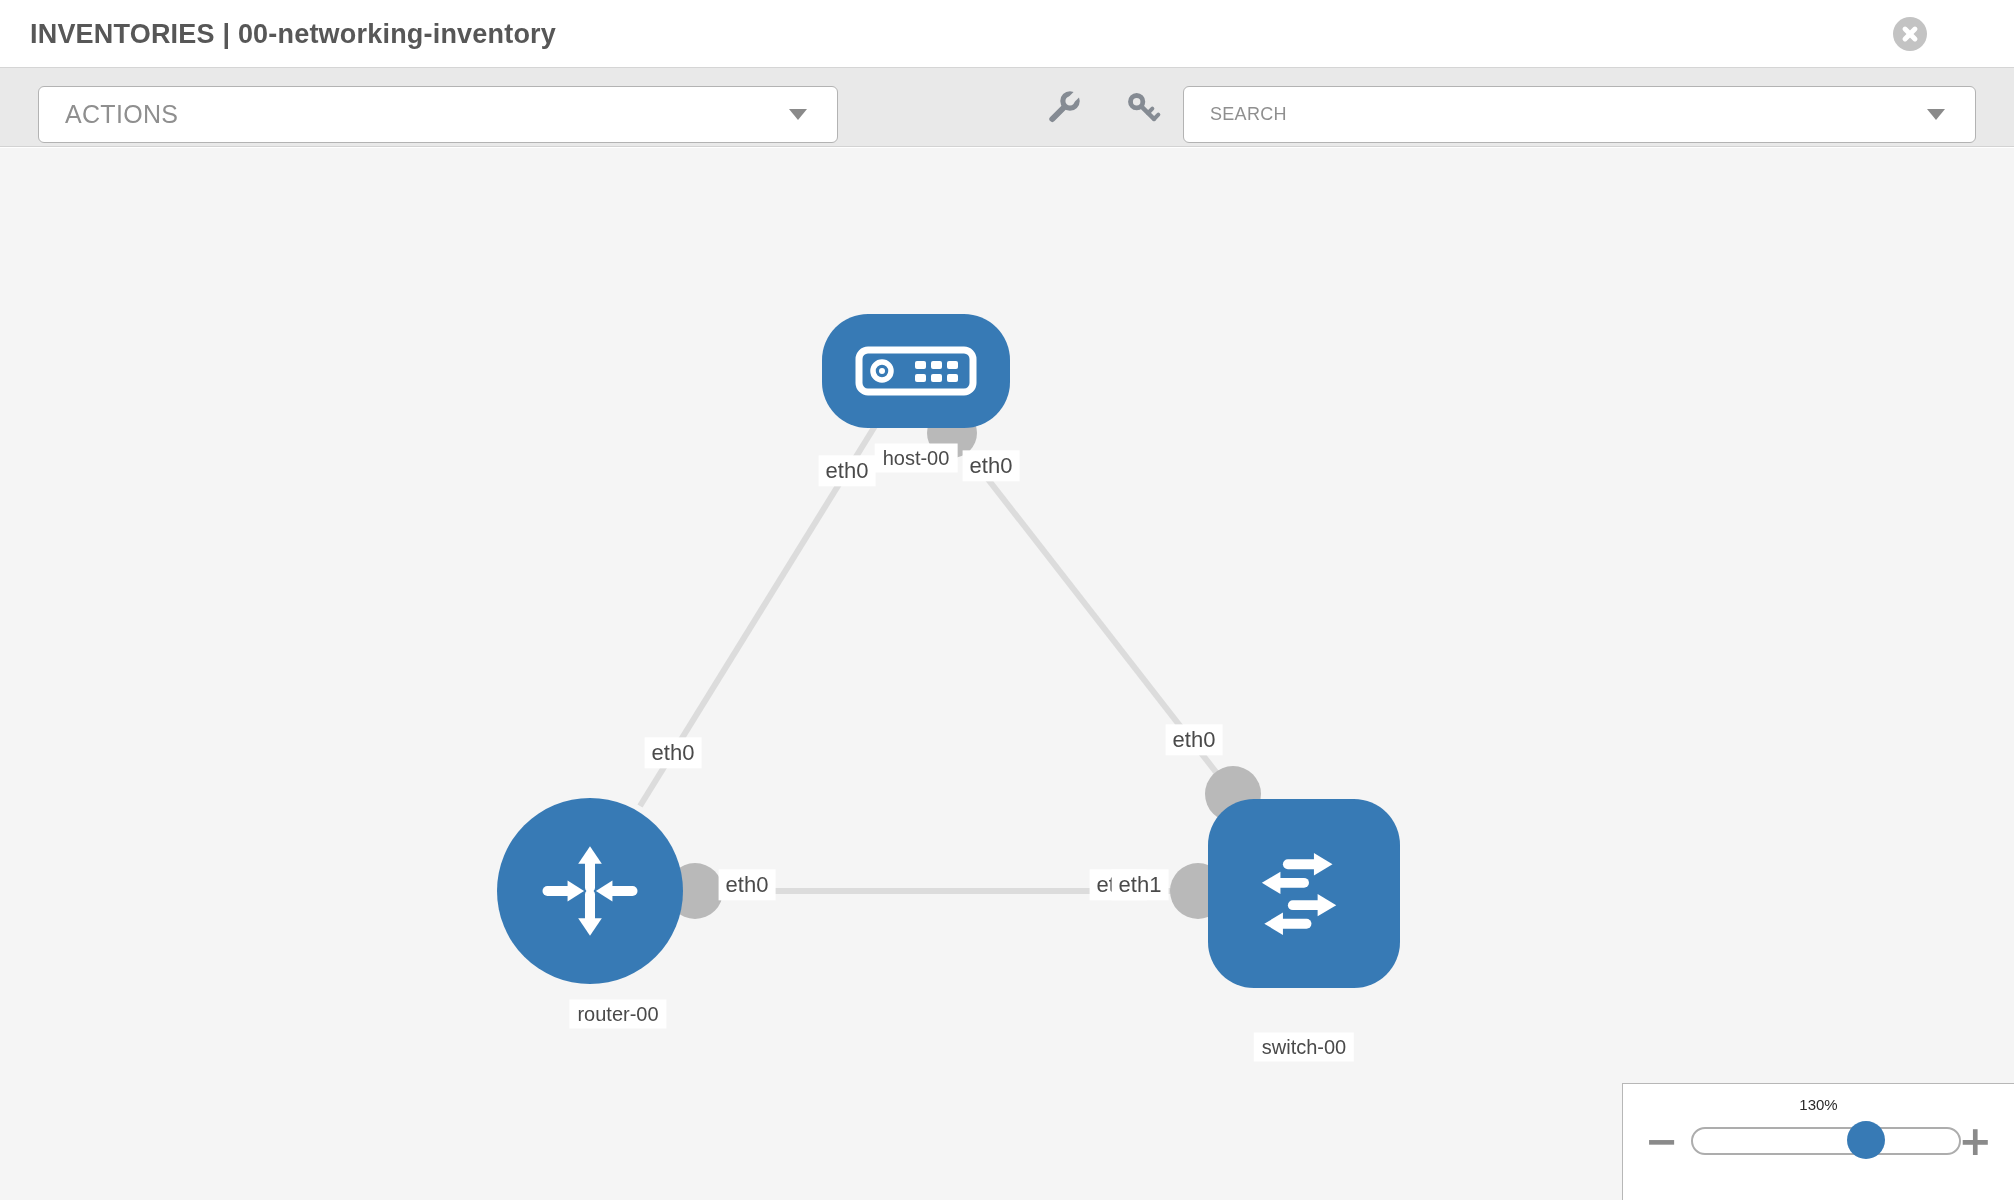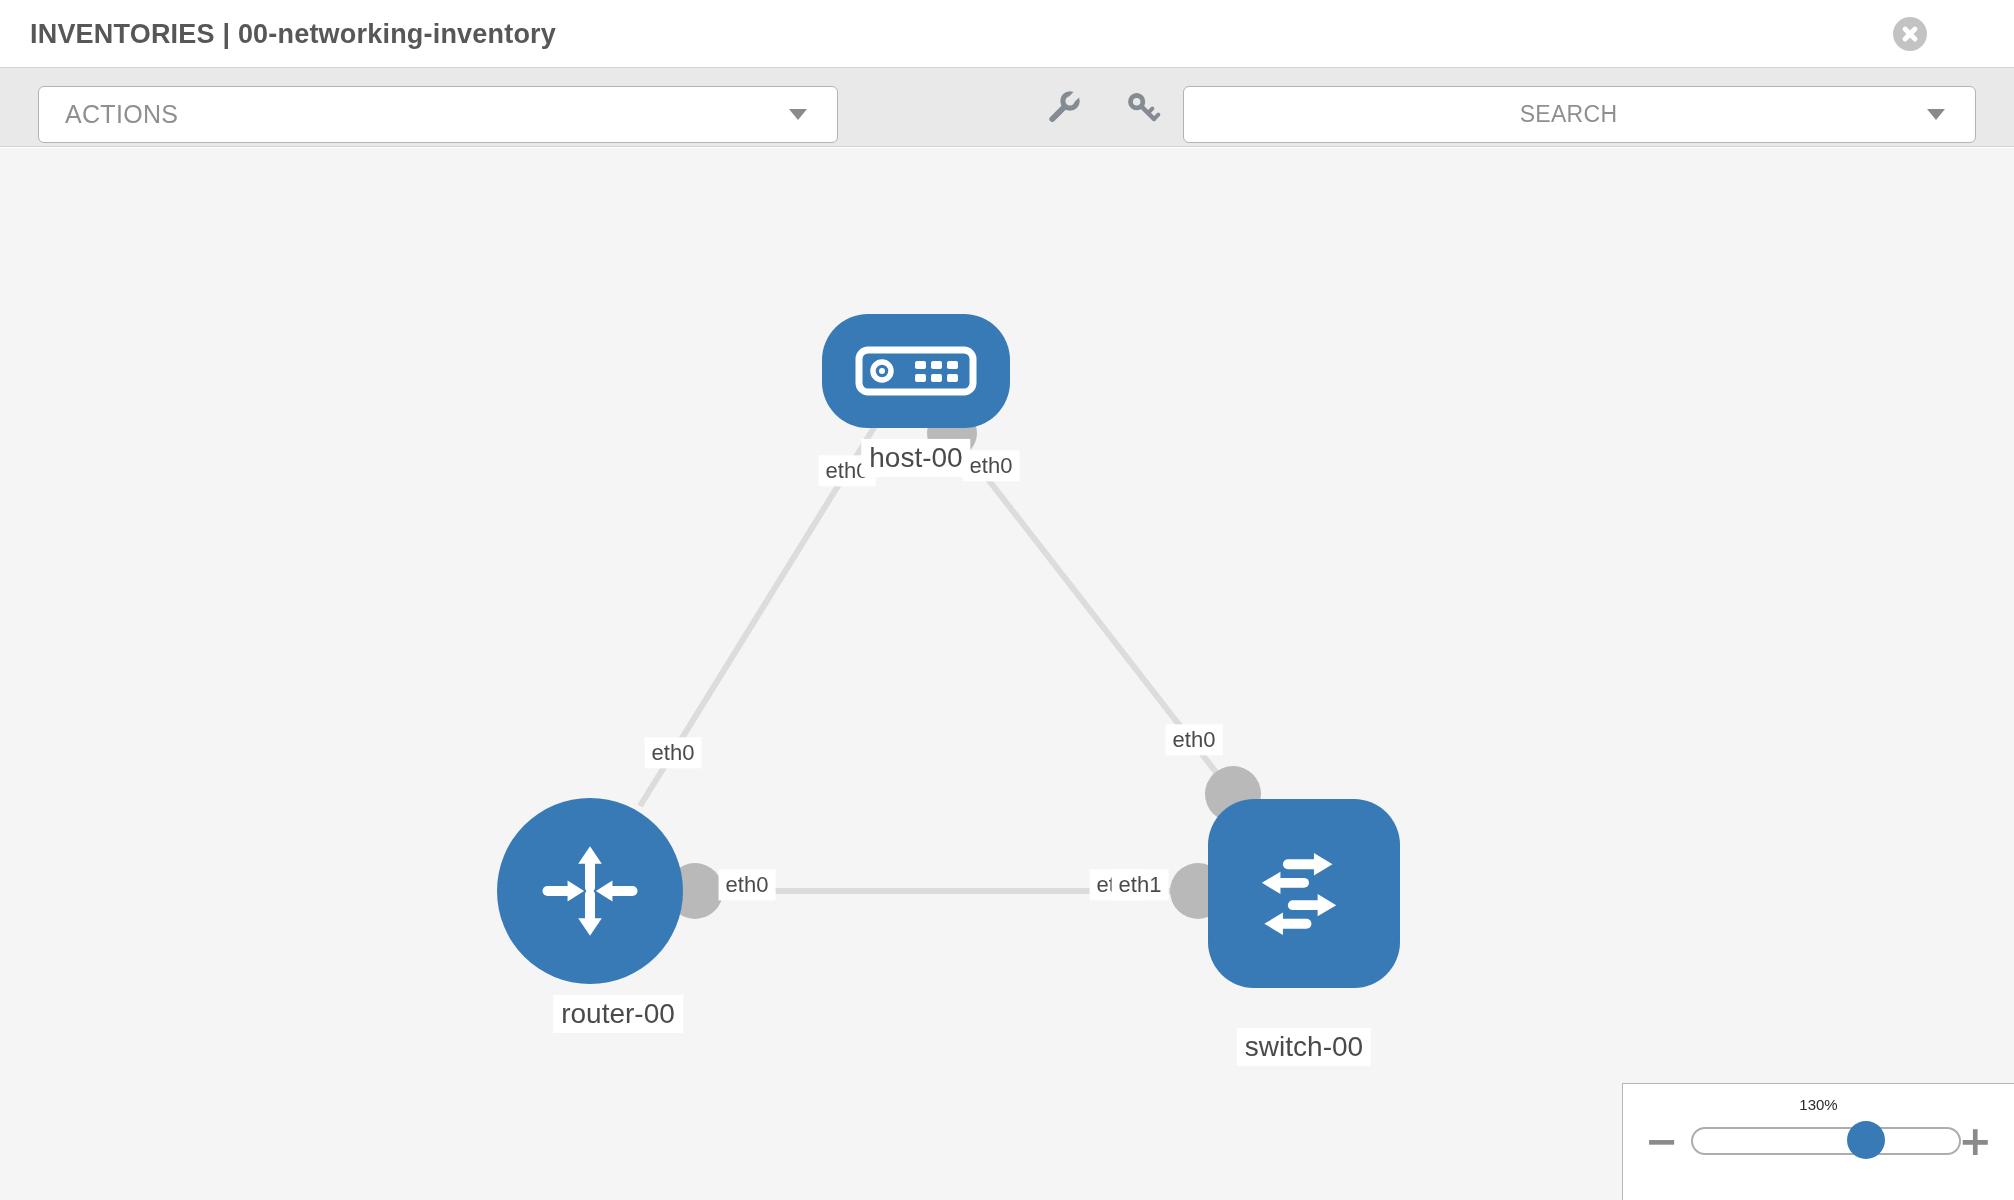--- a/index.html
+++ b/index.html
@@ -23,43 +23,43 @@
   .x-bar.b2{transform:translate(-50%,-50%) rotate(-45deg);}
 
   
   .toolbar{position:absolute;left:0;top:67px;width:2014px;height:80px;background:#e9e9e9;
     border-top:1px solid #d5d5d5;border-bottom:1px solid #d3d3d3;}
   .combo{position:absolute;top:18px;height:57px;background:#fff;border:1px solid #b3b3b3;
     border-radius:6px;display:flex;align-items:center;padding:0 30px 0 26px;cursor:pointer;}
   .combo.actions{left:38px;width:800px;}
   .combo.search{left:1183px;width:793px;}
   .combo-label{font-size:25px;color:#8f8f8f;flex:1;letter-spacing:.3px;}
-  .search-input{flex:1;border:none;outline:none;font-size:23px;color:#b91c1c;background:transparent;
-    font-family:"Liberation Sans","DejaVu Sans",sans-serif;letter-spacing:.3px;text-align:center;}
+  .search-input{flex:1;border:none;outline:none;font-size:18px;color:#b91c1c;background:transparent;
+    font-family:"Liberation Sans","DejaVu Sans",sans-serif;letter-spacing:.3px;}
   .search-input::placeholder{color:#8f8f8f;opacity:1;}
   .caret{width:0;height:0;border-left:9px solid transparent;border-right:9px solid transparent;
     border-top:11px solid #8a8a8a;}
   .tool-icons{position:absolute;left:1040px;top:0;height:80px;display:flex;align-items:center;gap:34px;}
   .tool-icon{width:46px;height:46px;display:flex;align-items:center;justify-content:center;cursor:pointer;}
 
   
   .canvas{position:absolute;left:0;top:148px;width:2014px;height:1052px;background:#f5f5f5;}
   .wires{position:absolute;left:0;top:0;width:2014px;height:1052px;}
   .wires .link{stroke:var(--link);stroke-width:6;}
   .wires .port{fill:var(--port);}
 
   .node{position:absolute;background:var(--node-fill);display:flex;align-items:center;
     justify-content:center;cursor:pointer;z-index:3;}
   .node.host{left:822px;top:166px;width:188px;height:114px;border-radius:46px;}
   .node.router{left:497px;top:650px;width:186px;height:186px;border-radius:50%;}
   .node.switch{left:1208px;top:651px;width:192px;height:189px;border-radius:46px;}
 
   .lbl{position:absolute;transform:translate(-50%,-50%);background:#fff;color:#4a4a4a;
     white-space:nowrap;line-height:1.15;}
-  .node-lbl{font-size:28px;padding:3px 8px;z-index:6;}
+  .node-lbl{font-size:20px;padding:3px 8px;z-index:6;}
   .port-lbl{font-size:22px;padding:3px 7px;z-index:4;}
   .port-lbl.over{z-index:5;}
 
   
   .zoom-panel{position:absolute;left:1622px;top:935px;width:393px;height:118px;background:#fff;
     border:1px solid #b7b7b7;}
   .zoom-level{margin-top:12px;text-align:center;font-size:15px;color:#2b2b2b;}
   .zoom-row{position:relative;margin-top:8px;height:40px;}
   .zoom-minus,.zoom-plus{position:absolute;top:50%;transform:translateY(-50%);border:none;
     background:none;font-size:40px;font-weight:bold;color:#8a8a8a;cursor:pointer;line-height:1;

